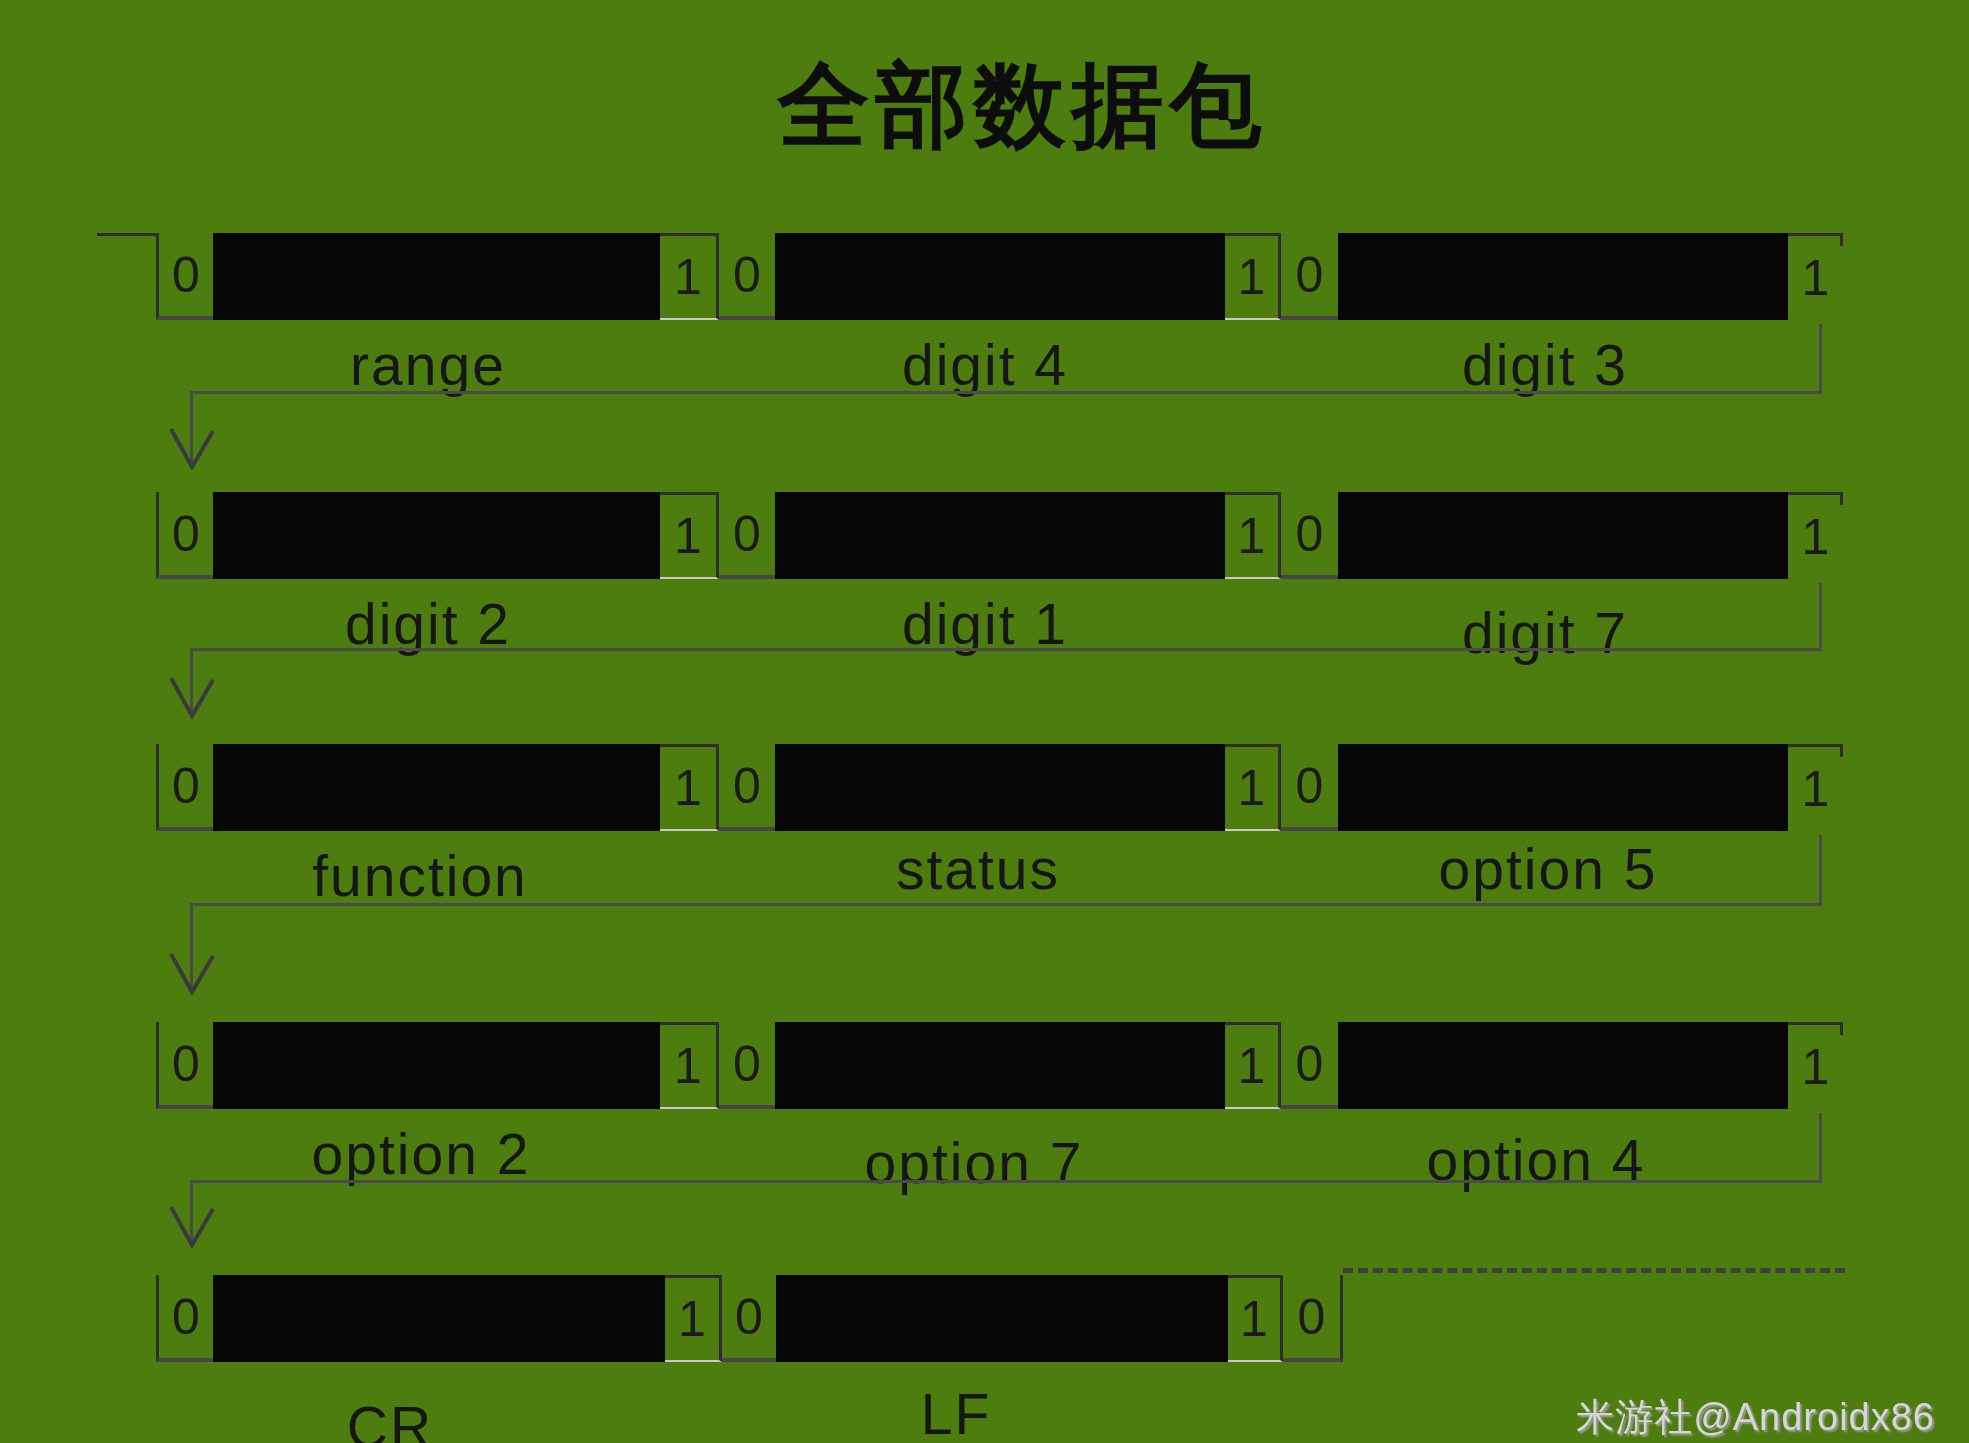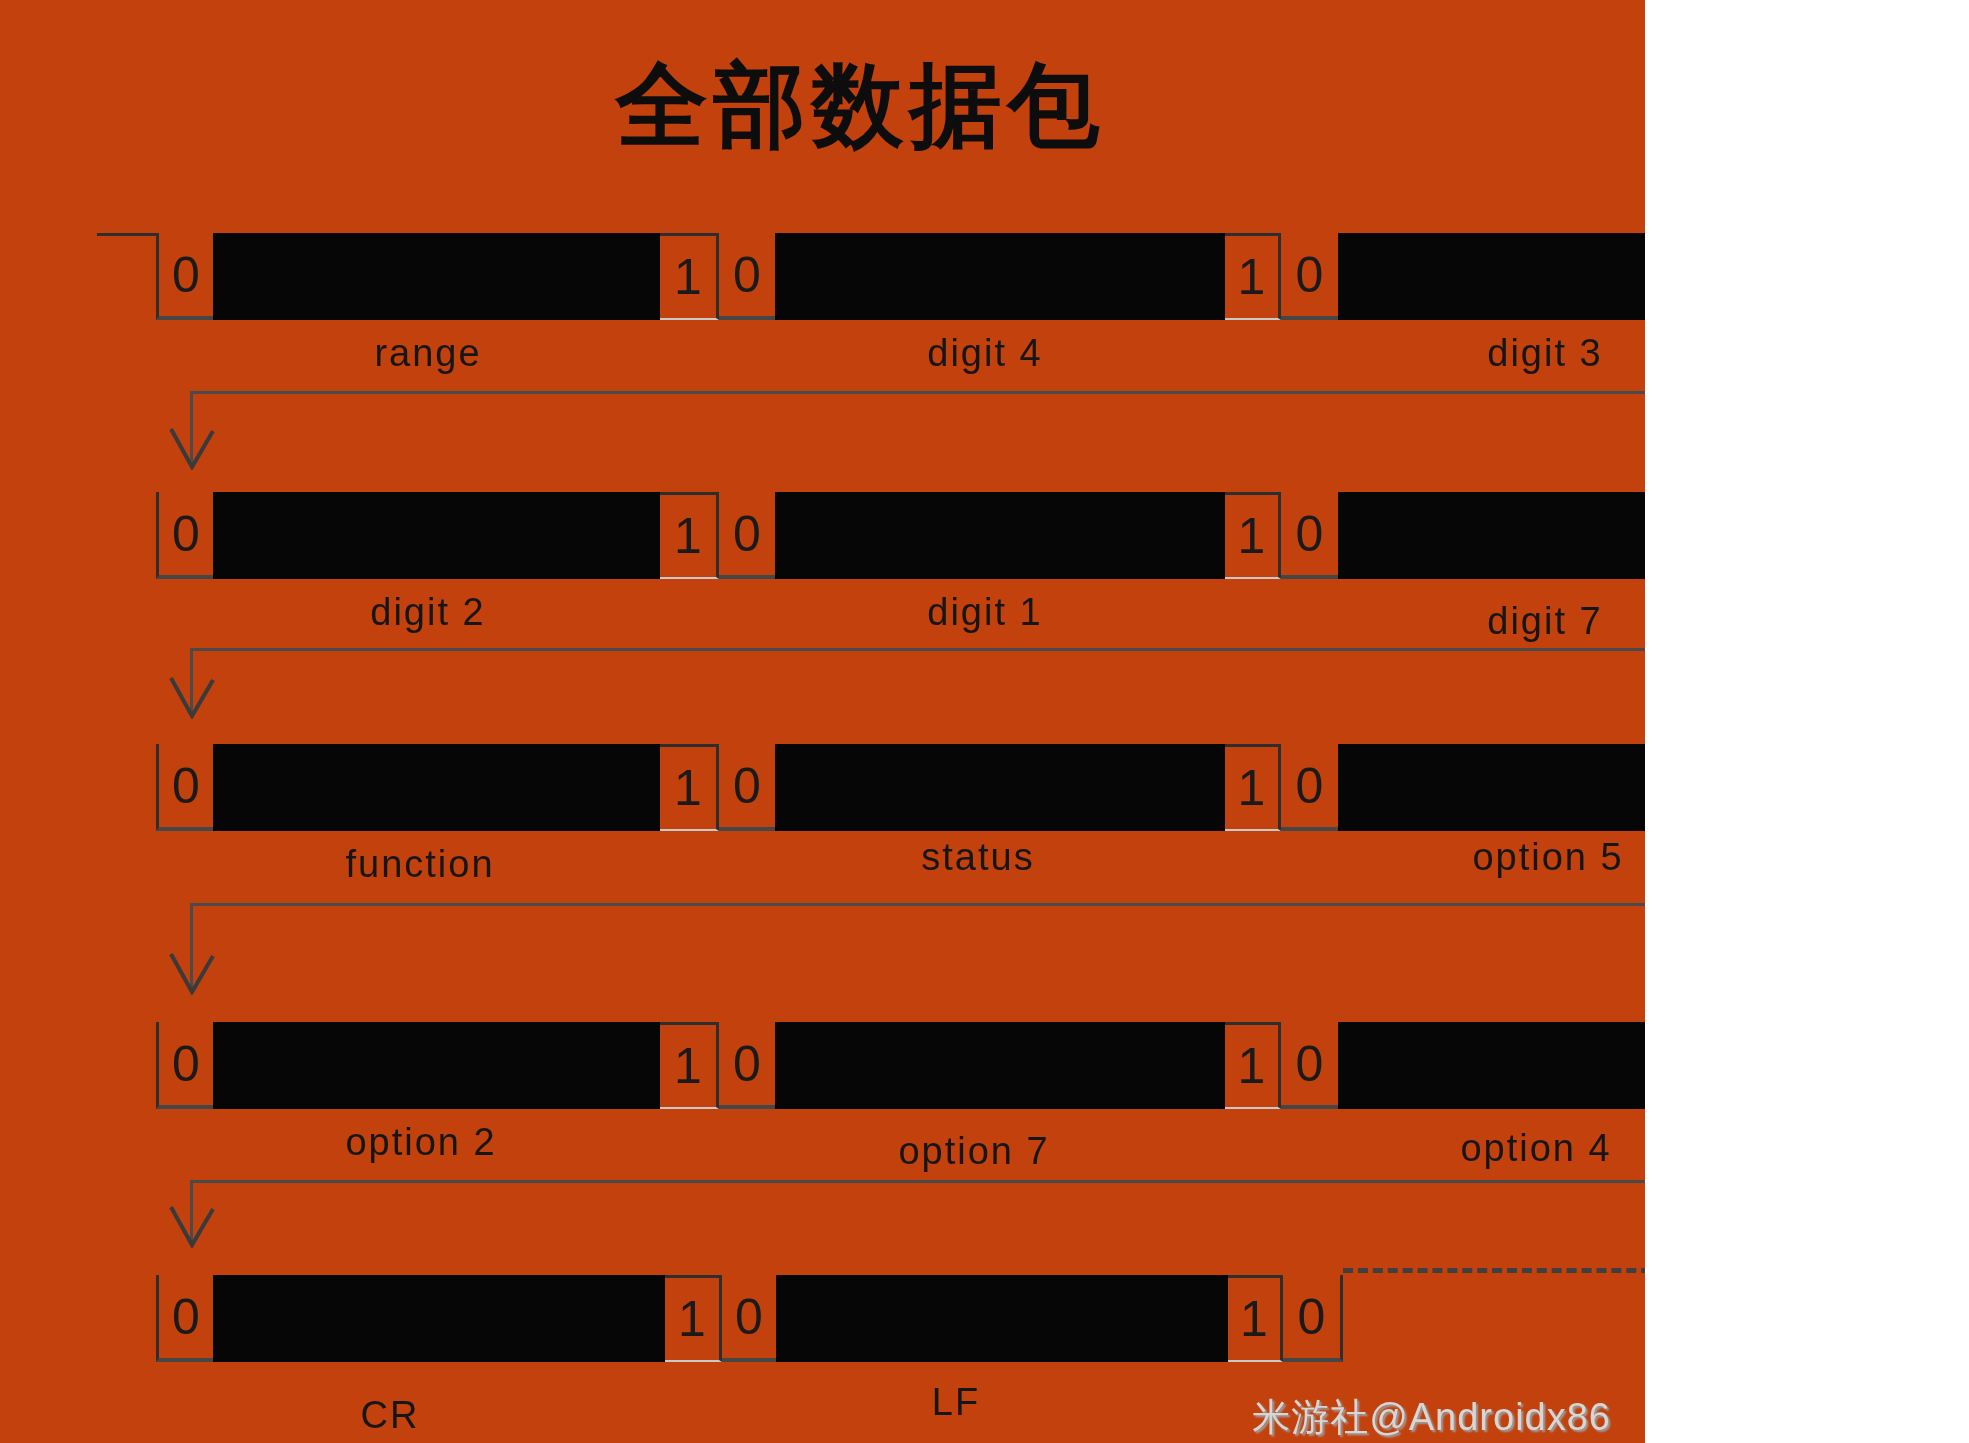--- a/index.html
+++ b/index.html
@@ -1,17 +1,17 @@
 <!DOCTYPE html>
 <html><head>
 <meta charset="utf-8">
 <style>
   html,body{margin:0;padding:0;background:#ffffff;}
   .canvas{
-    position:relative;width:1645px;height:1443px;background:#c2410c;overflow:hidden;
+    position:relative;width:1969px;height:1443px;background:#4d7c0f;overflow:hidden;
     font-family:"Liberation Sans",sans-serif;color:#161616;
   }
   .title{
     position:absolute;top:44px;left:50%;transform:translateX(-50%);margin-left:38px;
     font-family:"DejaVu Serif",serif;font-weight:bold;font-size:92px;letter-spacing:6px;
     color:#0d0d0d;white-space:nowrap;
   }
   .row{position:absolute;left:0;width:1969px;height:87px;}
   .seg{position:absolute;top:0;height:87px;box-sizing:border-box;}
   .cell{display:flex;align-items:center;justify-content:center;}
@@ -36,21 +36,21 @@
   
   .r5b1{left:213px;width:452px;}
   .r5t1{left:665px;width:57px;}
   .r5s1{left:722px;width:54px;}
   .r5b2{left:776px;width:452px;}
   .r5t2{left:1228px;width:55px;}
   .r5s2{left:1283px;width:60px;border-right:3px solid #2e2e2e;}
   .dash{position:absolute;left:1343px;top:-7px;width:502px;height:0;border-top:5px dashed #3f3f3f;}
   .flabel{
     position:absolute;top:99px;transform:translateX(-50%);
-    font-size:38px;color:#161616;white-space:nowrap;letter-spacing:2px;
+    font-size:57px;color:#161616;white-space:nowrap;letter-spacing:2px;
   }
   
   .cv{position:absolute;width:3px;background:#4a4a4a;}
   .ch{position:absolute;left:191px;width:1631px;height:3px;background:#4a4a4a;}
   .arrow{position:absolute;left:168px;width:48px;height:44px;}
   .watermark{
     position:absolute;top:1384px;right:34px;font-size:38px;letter-spacing:1px;
     color:#d6d6d6;text-shadow:2px 2px 2px #9e9e9e;white-space:nowrap;margin-top:8px;
   }
 </style>

